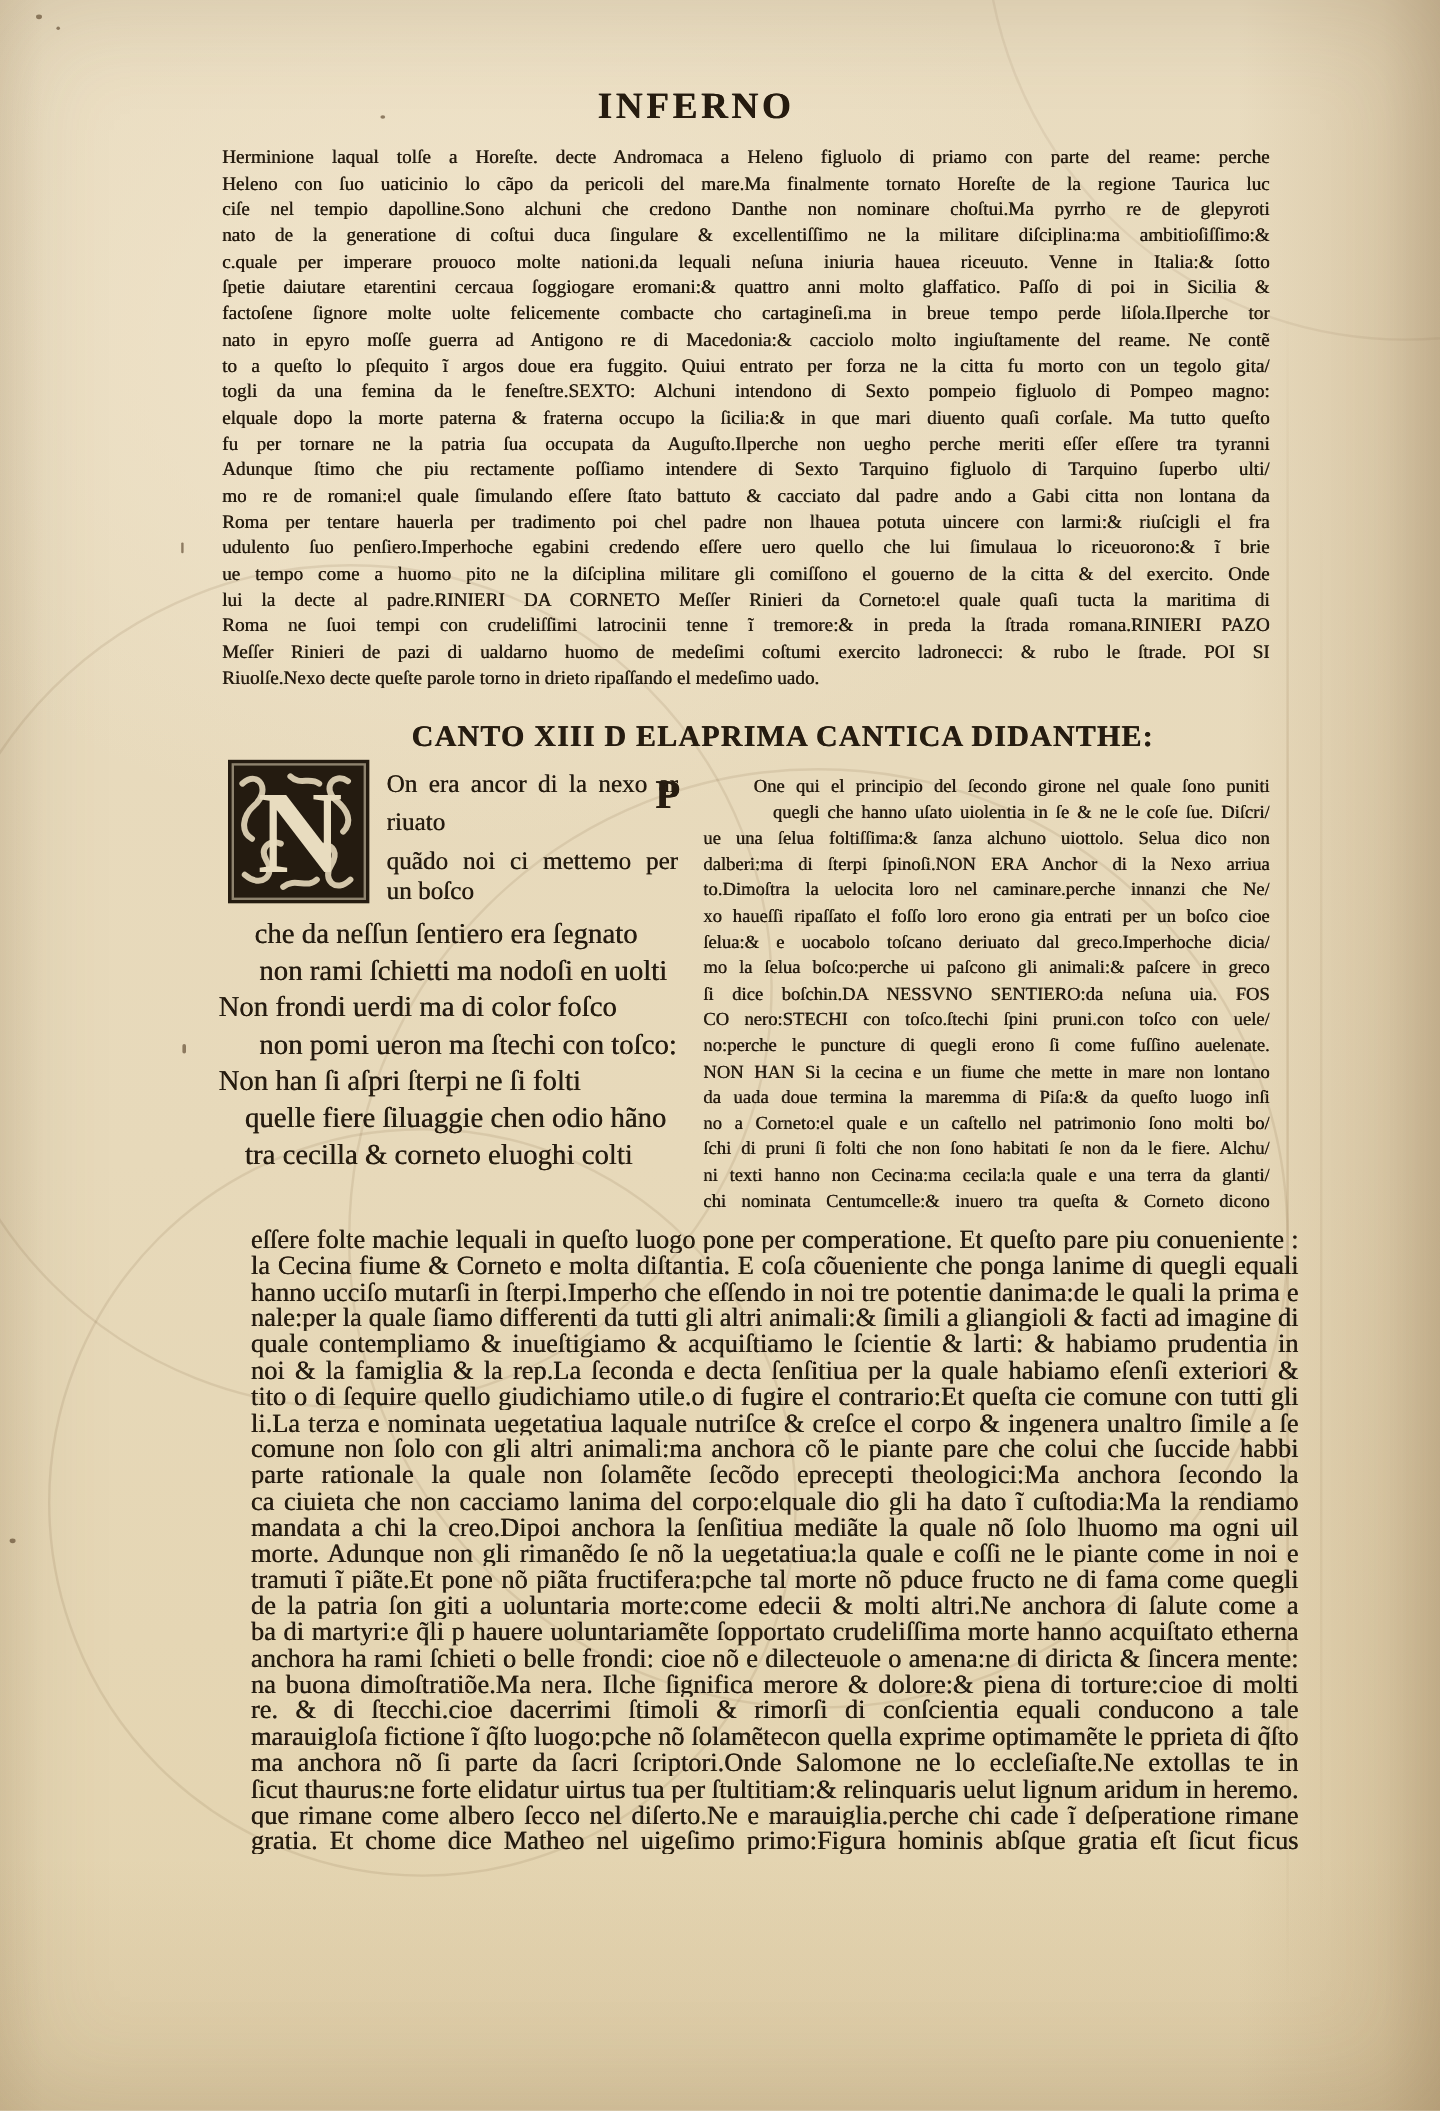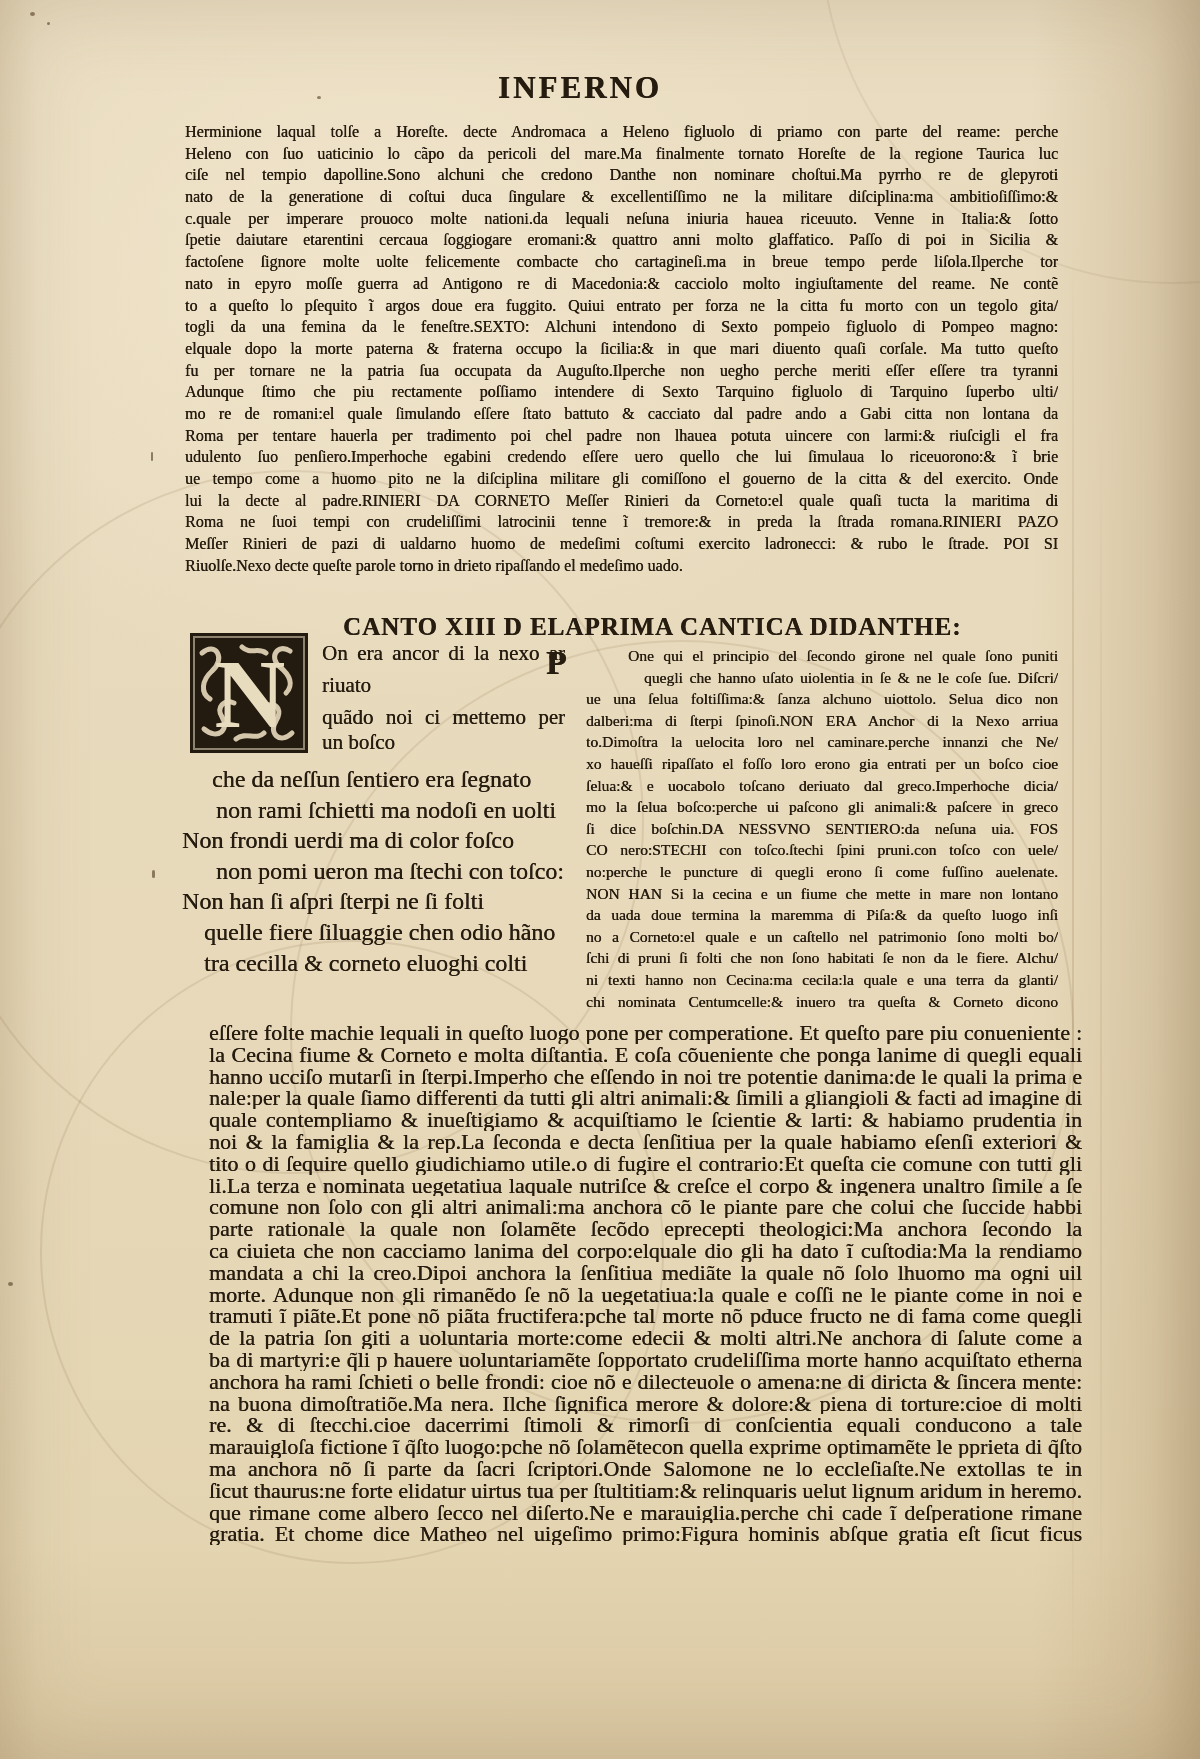--- a/index.html
+++ b/index.html
@@ -35,21 +35,21 @@
   .para .tl{
     text-align:justify;text-align-last:justify;
     overflow:hidden;white-space:normal;
   }
   .para-top{left:185px;top:121px;width:873px;font-size:16px;}
   .para-top .tl{height:21.7px;line-height:21.7px;}
   .para-top .tl:last-child{text-align-last:left;}
 
   .canto-heading{
     position:absolute;left:343px;top:601px;
-    font-size:25px;font-weight:bold;letter-spacing:1px;white-space:nowrap;margin-top:12px;
+    font-size:25px;font-weight:bold;letter-spacing:1px;white-space:nowrap;
   }
 
   .initial-block{position:absolute;left:190px;top:633px;width:118px;height:120px;}
 
   .opening{position:absolute;left:322px;width:243px;font-size:21px;white-space:nowrap;overflow:hidden;}
   .opening.stretch{text-align:justify;text-align-last:justify;white-space:normal;height:30px;}
 
   .verse{position:absolute;left:182px;top:764px;width:420px;font-size:24px;}
   .verse .vl{height:30.6px;line-height:30.6px;white-space:nowrap;}
   .verse .ind-a{padding-left:30px;}

